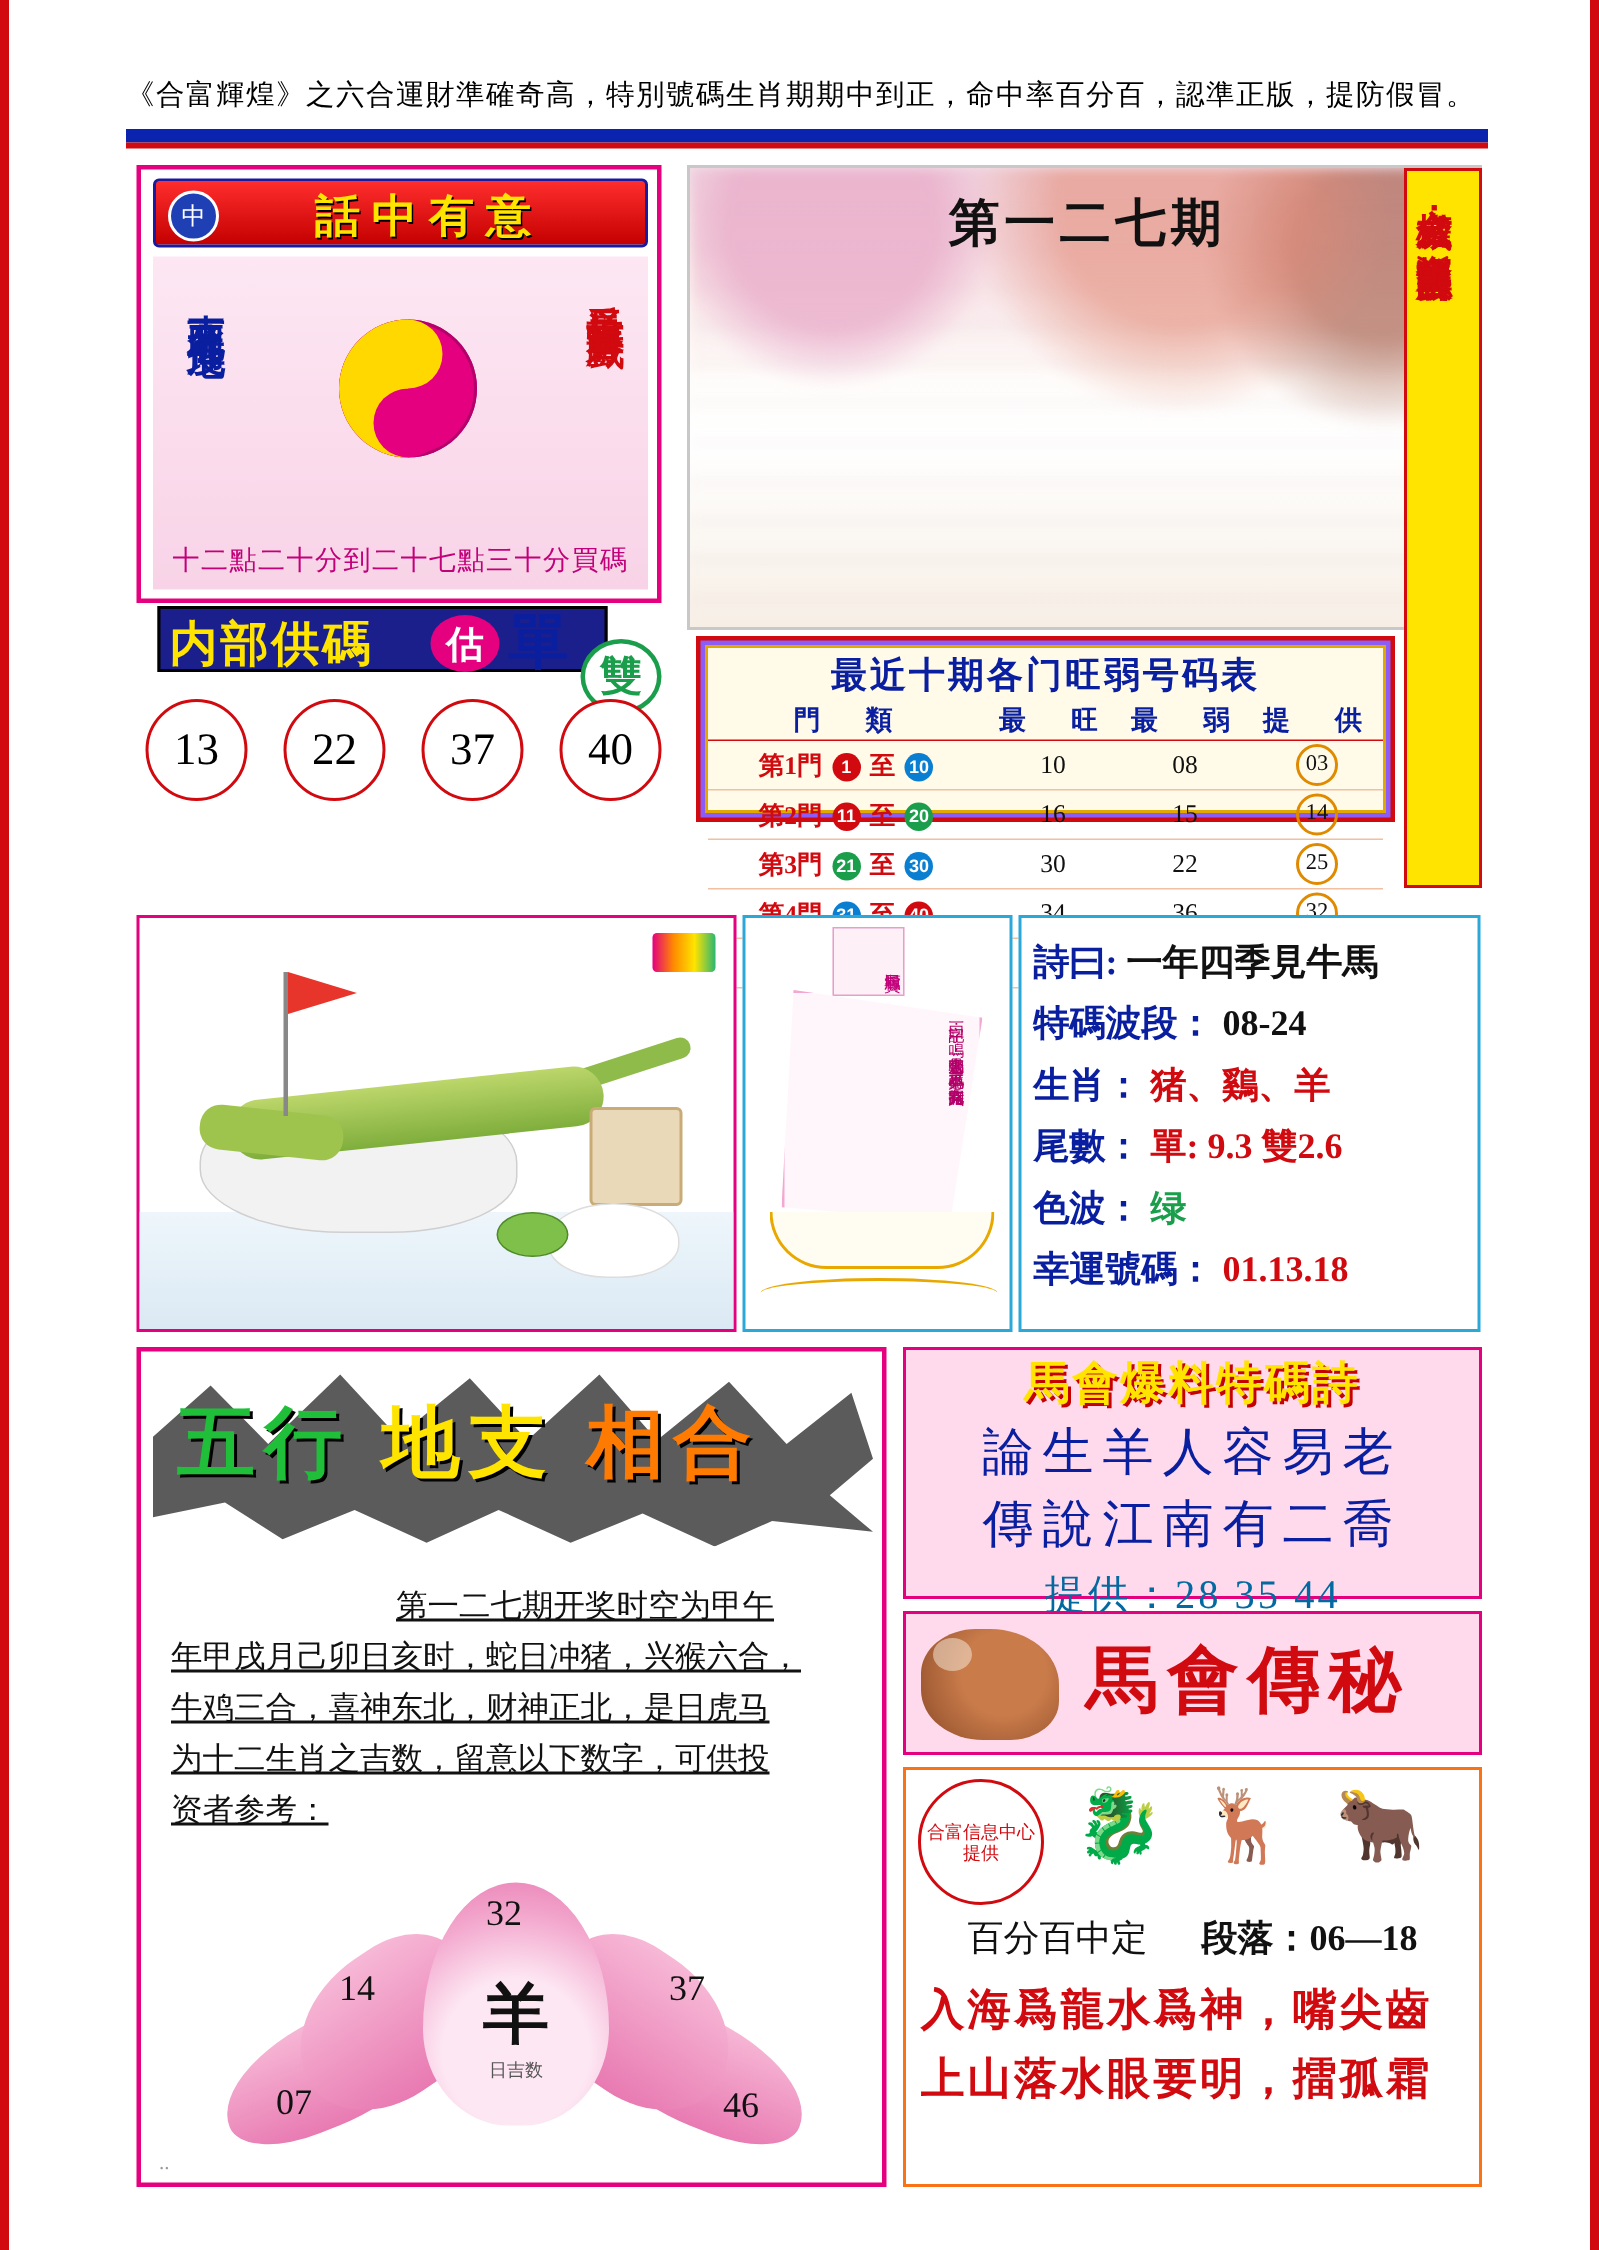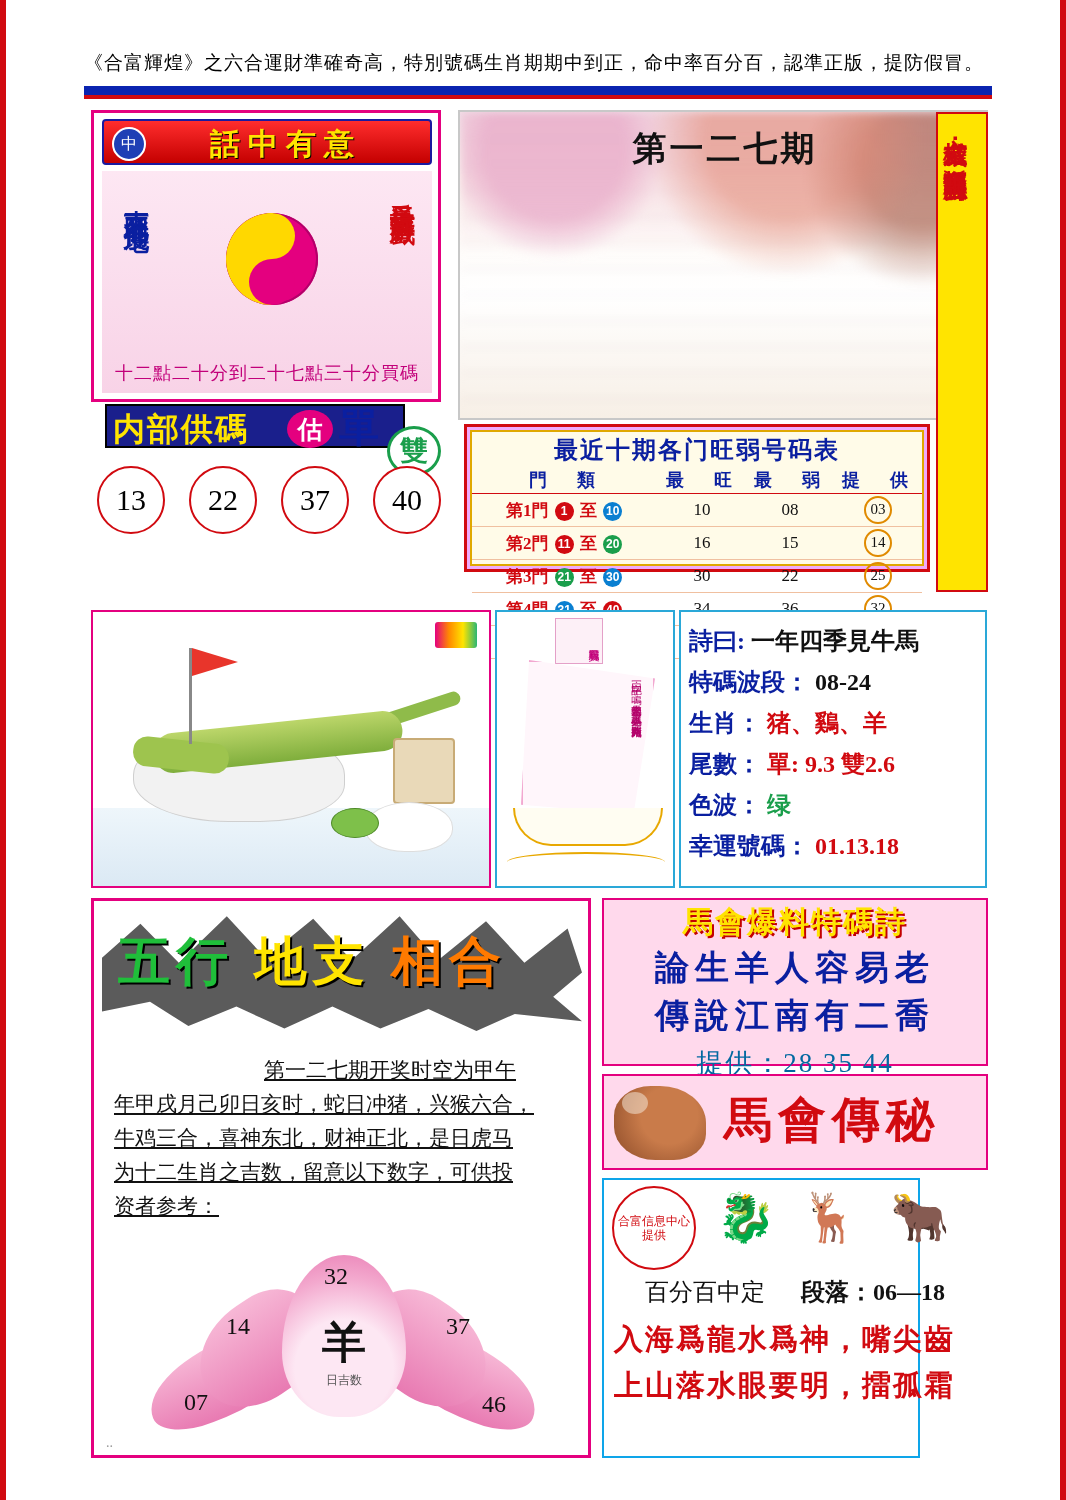--- a/index.html
+++ b/index.html
@@ -135,22 +135,22 @@
     background:#ffe400;border:2px solid #d10a10;box-sizing:border-box;
   }
   .sidebar .v{
     position:absolute;left:4px;top:6px;
     writing-mode:vertical-rl;text-orientation:upright;
     font-size:24px;font-weight:bold;color:#d10a10;line-height:1.05;letter-spacing:1px;
   }
 
   
   .tblbox{
-    position:absolute;left:458px;top:424px;width:466px;height:148px;
-    border:3px solid #d10a10;background:#f0abfc;box-sizing:border-box;
+    position:absolute;left:458px;top:424px;width:466px;height:124px;
+    border:3px solid #d10a10;background:#8b5cf6;box-sizing:border-box;
     padding:3px;
   }
   .tblbox .inner{border:2px solid #e0a800;height:100%;box-sizing:border-box;background:#fffbe8;}
   .tbl-title{
     text-align:center;font-size:24px;font-weight:bold;color:#0a1fa0;letter-spacing:2px;
     padding:2px 0 1px;
   }
   table.rank{width:100%;border-collapse:collapse;font-size:17px;}
   table.rank th{
     color:#0a1fa0;font-weight:bold;font-size:18px;letter-spacing:6px;padding:1px 0;
@@ -311,21 +311,21 @@
   .mahui{
     position:absolute;left:596px;top:898px;width:386px;height:168px;
     background:#ffd9ec;border:2px solid #e4007f;box-sizing:border-box;
   }
   .mahui .hdr{
     text-align:center;font-size:30px;font-weight:bold;color:#ffe400;letter-spacing:2px;
     text-shadow:2px 2px 0 #c40000;margin-top:2px;
     font-family:"Liberation Sans",sans-serif;
   }
   .mahui .poem1,.mahui .poem2{
-    text-align:center;font-size:34px;font-weight:bold;color:#0a1fa0;letter-spacing:6px;
+    text-align:center;font-size:34px;font-weight:normal;color:#0a1fa0;letter-spacing:6px;
     margin-top:2px;font-family:"Liberation Serif",serif;
   }
   .mahui .provide{
     text-align:center;font-size:27px;color:#0369a1;margin-top:6px;letter-spacing:2px;
   }
 
   .chuanmi{
     position:absolute;left:596px;top:1074px;width:386px;height:96px;
     background:#ffd9ec;border:2px solid #e4007f;box-sizing:border-box;
   }
@@ -337,22 +337,22 @@
   .horse:after{
     content:"";position:absolute;left:8px;top:6px;width:26px;height:22px;background:#f3e3d3;
     border-radius:50%;opacity:.55;
   }
   .chuanmi .t{
     position:absolute;left:120px;top:12px;font-size:48px;font-weight:bold;color:#d10a10;
     letter-spacing:6px;font-family:"Liberation Sans",sans-serif;
   }
 
   .animals{
-    position:absolute;left:596px;top:1178px;width:318px;height:280px;
-    border:2px solid #0ea5e9;box-sizing:border-box;background:#fff;
+    position:absolute;left:596px;top:1178px;width:386px;height:280px;
+    border:2px solid #f97316;box-sizing:border-box;background:#fff;
   }
   .stamp{
     position:absolute;left:8px;top:6px;width:80px;height:80px;border-radius:50%;
     border:2px solid #d10a10;background:#fff;color:#d10a10;font-size:12px;
     display:flex;align-items:center;justify-content:center;text-align:center;line-height:1.2;
   }
   .an{position:absolute;top:14px;}
   .an .ico{font-size:48px;line-height:1;}
   .a1{left:112px;}.a2{left:196px;}.a3{left:286px;}
   .band{

